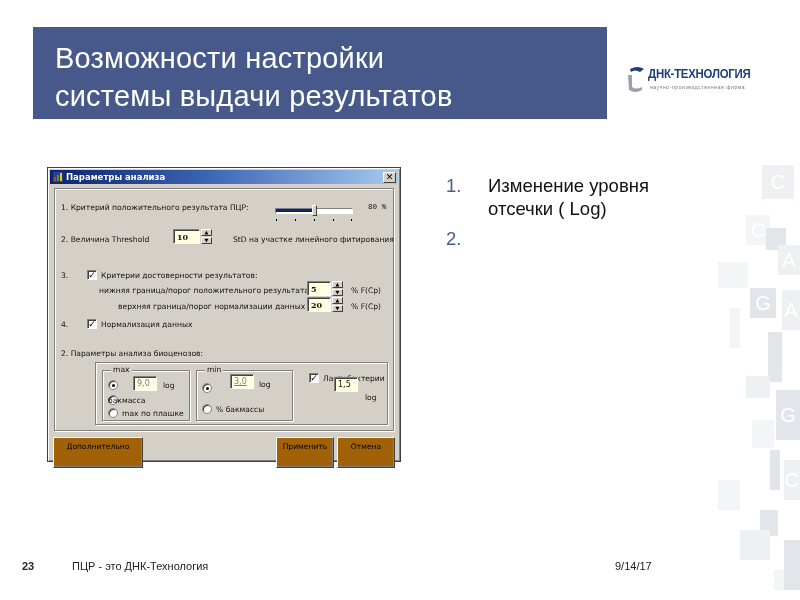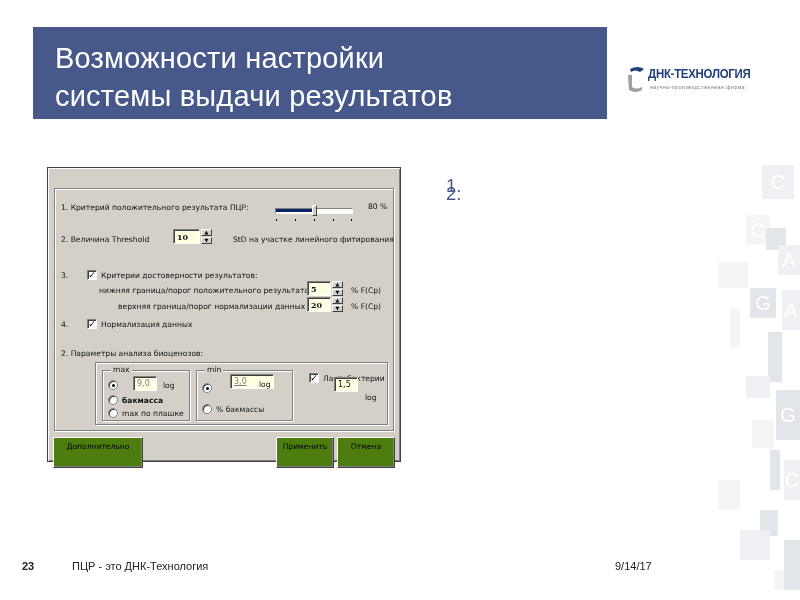--- a/index.html
+++ b/index.html
@@ -45,21 +45,21 @@
 
   .slider { position: absolute; left: 220px; top: 16px; width: 78px; height: 20px; }
   .slider-track { position: absolute; left: 0; top: 3px; width: 78px; height: 6px; background: #fff; border: 1px solid; border-color: #808080 #fff #fff #808080; }
   .slider-fill { position: absolute; left: 1px; top: 4px; width: 37px; height: 3px; background: #0a246a; }
   .slider-thumb { position: absolute; left: 37px; top: 0; width: 5px; height: 11px; background: #d4d0c8; border: 1px solid; border-color: #fff #404040 #404040 #fff; }
   .tick { position: absolute; top: 14px; width: 1px; height: 2px; background: #000; }
 
   .groupbox { position: absolute; border: 1px solid #808080; box-shadow: 1px 1px 0 #fff, inset 1px 1px 0 #fff; padding-left: 24px; }
   .gb-legend { position: absolute; top: -6px; left: 8px; background: #d4d0c8; padding: 0 2px; line-height: 10px; }
 
-  .btn { position: absolute; height: 31px; background: #4d7c0f; border: 1px solid; border-color: #ffffff #404040 #404040 #ffffff; box-shadow: inset -1px -1px 0 #808080; text-align: center; line-height: 17px; font-size: 7.6px; color: #000; }
+  .btn { position: absolute; height: 31px; background: #a16207; border: 1px solid; border-color: #ffffff #404040 #404040 #ffffff; box-shadow: inset -1px -1px 0 #808080; text-align: center; line-height: 17px; font-size: 7.6px; color: #000; }
 
   
   .list { position: absolute; left: 446px; top: 175px; width: 320px; font-family: "Liberation Sans", sans-serif; font-size: 18.5px; line-height: 22.5px; color: #111; }
   .li { position: relative; padding-left: 42px; margin-bottom: 8px; }
   .li-num { position: absolute; left: 0; top: 0; color: #4a5a8a; }
 
   
   .footer { position: absolute; top: 560px; font-family: "Liberation Sans", sans-serif; font-size: 11px; color: #222; }
   .footer-page { left: 22px; font-weight: bold; }
   .footer-title { left: 53px; padding-left: 19px; }
@@ -98,35 +98,45 @@
 <div class="logo">
   <svg class="logo-mark" viewBox="0 0 20 30">
     <path d="M4 6 Q12 2 18 6 L14 9 Q9 6 5 9 Z" fill="#1f3f7a"></path>
     <path d="M2 12 L6 12 L6 24 Q10 27 16 24 L16 27 Q9 31 3 27 Z" fill="#9aa0a8"></path>
   </svg>
   <div class="logo-name">ДНК-ТЕХНОЛОГИЯ</div>
   <div class="logo-sub">научно-производственная фирма</div>
 </div>
 
 <div class="dialog">
+  <div class="titlebar">
+    <svg class="titlebar-icon" viewBox="0 0 10 10">
+      <rect x="0" y="0" width="10" height="10" fill="#2a3f8f"></rect>
+      <rect x="1" y="5" width="2" height="4" fill="#e03030"></rect>
+      <rect x="4" y="3" width="2" height="6" fill="#30a030"></rect>
+      <rect x="7" y="1" width="2" height="8" fill="#e8c020"></rect>
+    </svg>
+    <span class="titlebar-text">Параметры анализа</span>
+    <div class="close-btn">✕</div>
+  </div>
 
   <div class="panel">
 
     <span class="lbl" style="left:6px;top:14px;">1.  Критерий положительного результата ПЦР:</span>
     <div class="slider">
       <div class="slider-track"></div>
       <div class="slider-fill"></div>
       <div class="slider-thumb"></div>
       <div class="tick" style="left:1px;"></div>
       <div class="tick" style="left:20px;"></div>
       <div class="tick" style="left:39px;"></div>
       <div class="tick" style="left:58px;"></div>
       <div class="tick" style="left:76px;"></div>
     </div>
-    <span class="lbl" style="left:313px;top:13px;">80 %</span>
+    <span class="lbl" style="left:313px;top:13px;font-family:Liberation Mono, monospace;">80 %</span>
 
     <span class="lbl" style="left:6px;top:46px;">2.  Величина Threshold</span>
     <div class="num-input" style="left:118px;top:40px;width:27px;">10</div>
     <div class="spin" style="left:146px;top:40px;">
         <div>▲</div>
         <div>▼</div>
       </div>
     <span class="lbl" style="left:178px;top:46px;">StD на участке линейного фитирования</span>
 
     <span class="lbl" style="left:6px;top:82px;">3.</span>
@@ -153,49 +163,50 @@
 
     <span class="lbl" style="left:6px;top:160px;">2.  Параметры анализа биоценозов:</span>
     <div class="groupbox" style="left:40px;top:173px;width:293px;height:63px;">
 
       <div class="groupbox" style="left:6px;top:7px;width:88px;height:51px;">
         <span class="gb-legend">max</span>
         <div class="radio on" style="left:5px;top:9px;"></div>
         <div class="num-input gray" style="left:30px;top:5px;width:24px;">9,0</div>
         <span class="lbl" style="left:60px;top:10px;">log</span>
         <div class="radio" style="left:5px;top:24px;"></div>
-        <span class="lbl" style="left:19px;top:25px;font-weight:bold;">бакмасса</span>
+        <span class="lbl" style="left:5px;top:25px;">бакмасса</span>
         <div class="radio" style="left:5px;top:37px;"></div>
         <span class="lbl" style="left:19px;top:38px;">max по плашке</span>
       </div>
 
       <div class="groupbox" style="left:100px;top:7px;width:97px;height:51px;">
         <span class="gb-legend">min</span>
         <div class="radio on" style="left:5px;top:12px;"></div>
-        <div class="num-input gray" style="left:33px;top:3px;width:44px;text-decoration:underline;">3,0</div>
+        <div class="num-input gray" style="left:33px;top:3px;width:24px;text-decoration:underline;">3,0</div>
         <span class="lbl" style="left:62px;top:9px;">log</span>
         <div class="radio" style="left:5px;top:33px;"></div>
         <span class="lbl" style="left:19px;top:34px;">% бакмассы</span>
       </div>
 
       <div class="check" style="left:213px;top:10px;">✓</div>
       <span class="lbl" style="left:227px;top:11px;">Лактобактерии</span>
       <div class="num-input plain" style="left:238px;top:14px;width:24px;">1,5</div>
       <span class="lbl" style="left:269px;top:30px;">log</span>
     </div>
   </div>
 
   <div class="btn" style="left:5px;top:269px;width:90px;">Дополнительно</div>
   <div class="btn" style="left:228px;top:269px;width:58px;">Применить</div>
   <div class="btn" style="left:289px;top:269px;width:58px;">Отмена</div>
 </div>
 
 <div class="list">
   <div class="li">
     <span class="li-num">1.</span>
+    <span style="display:block;width:200px;">Изменение уровня отсечки ( Log)</span>
   </div>
   <div class="li">
     <span class="li-num">2.</span>
   </div>
 </div>
 
 <div class="footer footer-page">23</div>
 <div class="footer footer-title">ПЦР - это ДНК-Технология</div>
 <div class="footer footer-date">9/14/17</div>
 

